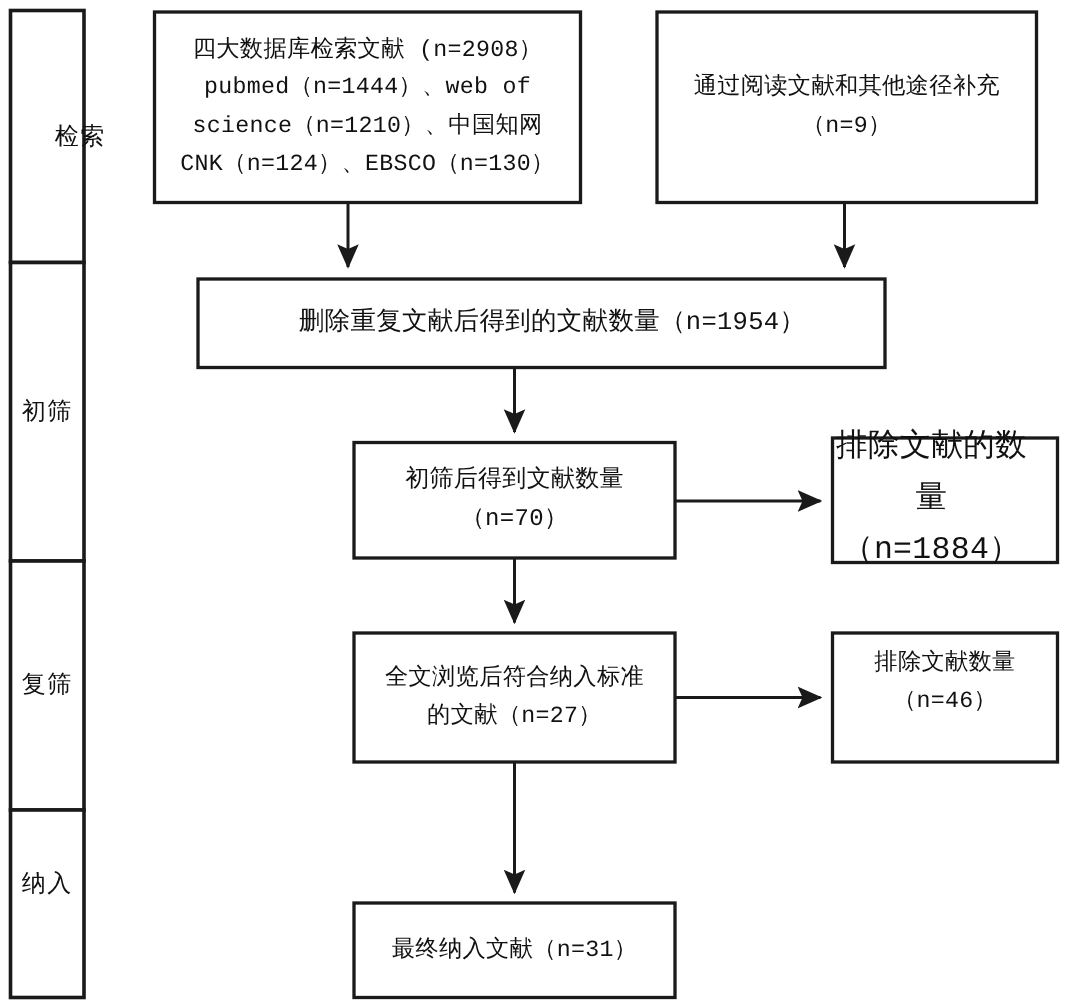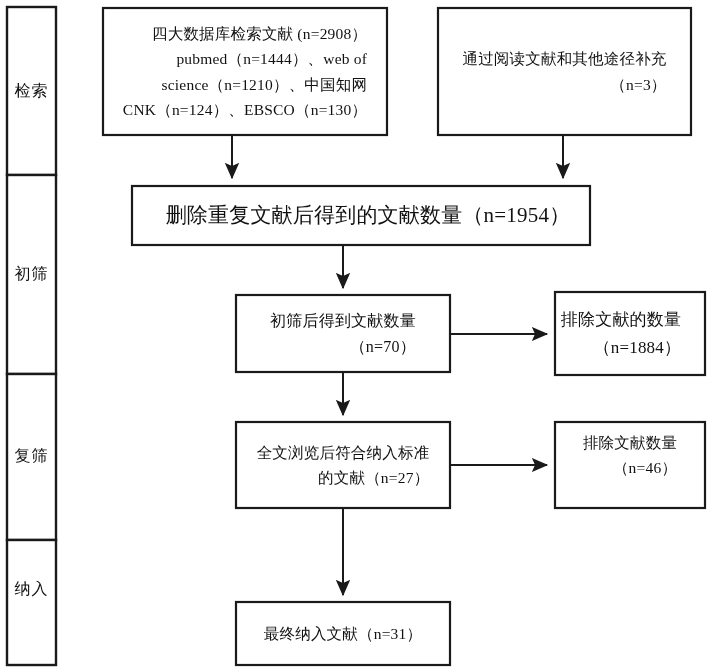--- a/index.html
+++ b/index.html
@@ -35,23 +35,23 @@
   .conn {
     stroke: #1a1a1a;
     stroke-width: 2.0;
     fill: none;
   }
   .boxtext {
     position: absolute;
     display: flex;
     align-items: center;
     justify-content: center;
-    text-align: right;
+    text-align: center;
     color: #111111;
-    font-family: Liberation Serif, serif;
+    font-family: Liberation Mono, monospace;
     font-size: 15.5px;
     line-height: 1.62;
     letter-spacing: 0.2px;
     pointer-events: none;
     white-space: pre-line;
   }
   .stage-label {
     position: absolute;
     display: flex;
     align-items: center;
@@ -95,36 +95,36 @@
         <path class="conn" d="M 563 135 L 563 178" marker-end="url(#arrowhead)"></path>
         <path class="conn" d="M 343 245 L 343 288" marker-end="url(#arrowhead)"></path>
         <path class="conn" d="M 450 334 L 547 334" marker-end="url(#arrowhead)"></path>
         <path class="conn" d="M 343 372 L 343 415" marker-end="url(#arrowhead)"></path>
         <path class="conn" d="M 450 465 L 547 465" marker-end="url(#arrowhead)"></path>
         <path class="conn" d="M 343 508 L 343 595" marker-end="url(#arrowhead)"></path>
       </g>
   </svg>
 
   <div id="stage-labels">
-      <div class="stage-label" style="left: 7px; top: 7px; width: 49px; height: 168px;">检索</div>
+      <div class="stage-label" style="left: 7px; top: 7px; width: 49px; height: 168px; padding-left: 22px;">检索</div>
       <div class="stage-label" style="left: 7px; top: 175px; width: 49px; height: 199px;">初筛</div>
       <div class="stage-label" style="left: 7px; top: 374px; width: 49px; height: 164px;">复筛</div>
       <div class="stage-label" style="left: 7px; top: 516px; width: 49px; height: 146px;">纳入</div>
     </div>
   <div id="node-labels">
       <div class="boxtext" style="left: 103px; top: 8px; width: 284px; height: 127px; font-size: 15.5px;">四大数据库检索文献 (n=2908）
 pubmed（n=1444）、web of
 science（n=1210）、中国知网
 CNK（n=124）、EBSCO（n=130）</div>
       <div class="boxtext" style="left: 438px; top: 8px; width: 253px; height: 127px; font-size: 15.5px;">通过阅读文献和其他途径补充
-（n=3）</div>
-      <div class="boxtext" style="left: 132px; top: 186px; width: 472px; height: 59px; font-size: 21px;">删除重复文献后得到的文献数量（n=1954）</div>
+（n=9）</div>
+      <div class="boxtext" style="left: 132px; top: 186px; width: 472px; height: 59px; font-size: 17px;">删除重复文献后得到的文献数量（n=1954）</div>
       <div class="boxtext" style="left: 236px; top: 295px; width: 214px; height: 77px; font-size: 16px;">初筛后得到文献数量
 （n=70）</div>
-      <div class="boxtext" style="left: 555px; top: 292px; width: 132px; height: 83px; font-size: 17px;">排除文献的数量
+      <div class="boxtext" style="left: 555px; top: 292px; width: 132px; height: 83px; font-size: 21px;">排除文献的数量
 （n=1884）</div>
       <div class="boxtext" style="left: 236px; top: 422px; width: 214px; height: 86px; font-size: 15.5px;">全文浏览后符合纳入标准
 的文献（n=27）</div>
       <div class="boxtext" style="left: 555px; top: 422px; width: 150px; height: 66px; font-size: 15.5px;">排除文献数量
 （n=46）</div>
       <div class="boxtext" style="left: 236px; top: 602px; width: 214px; height: 63px; font-size: 15.5px;">最终纳入文献（n=31）</div>
     </div>
 
 </div>
 

